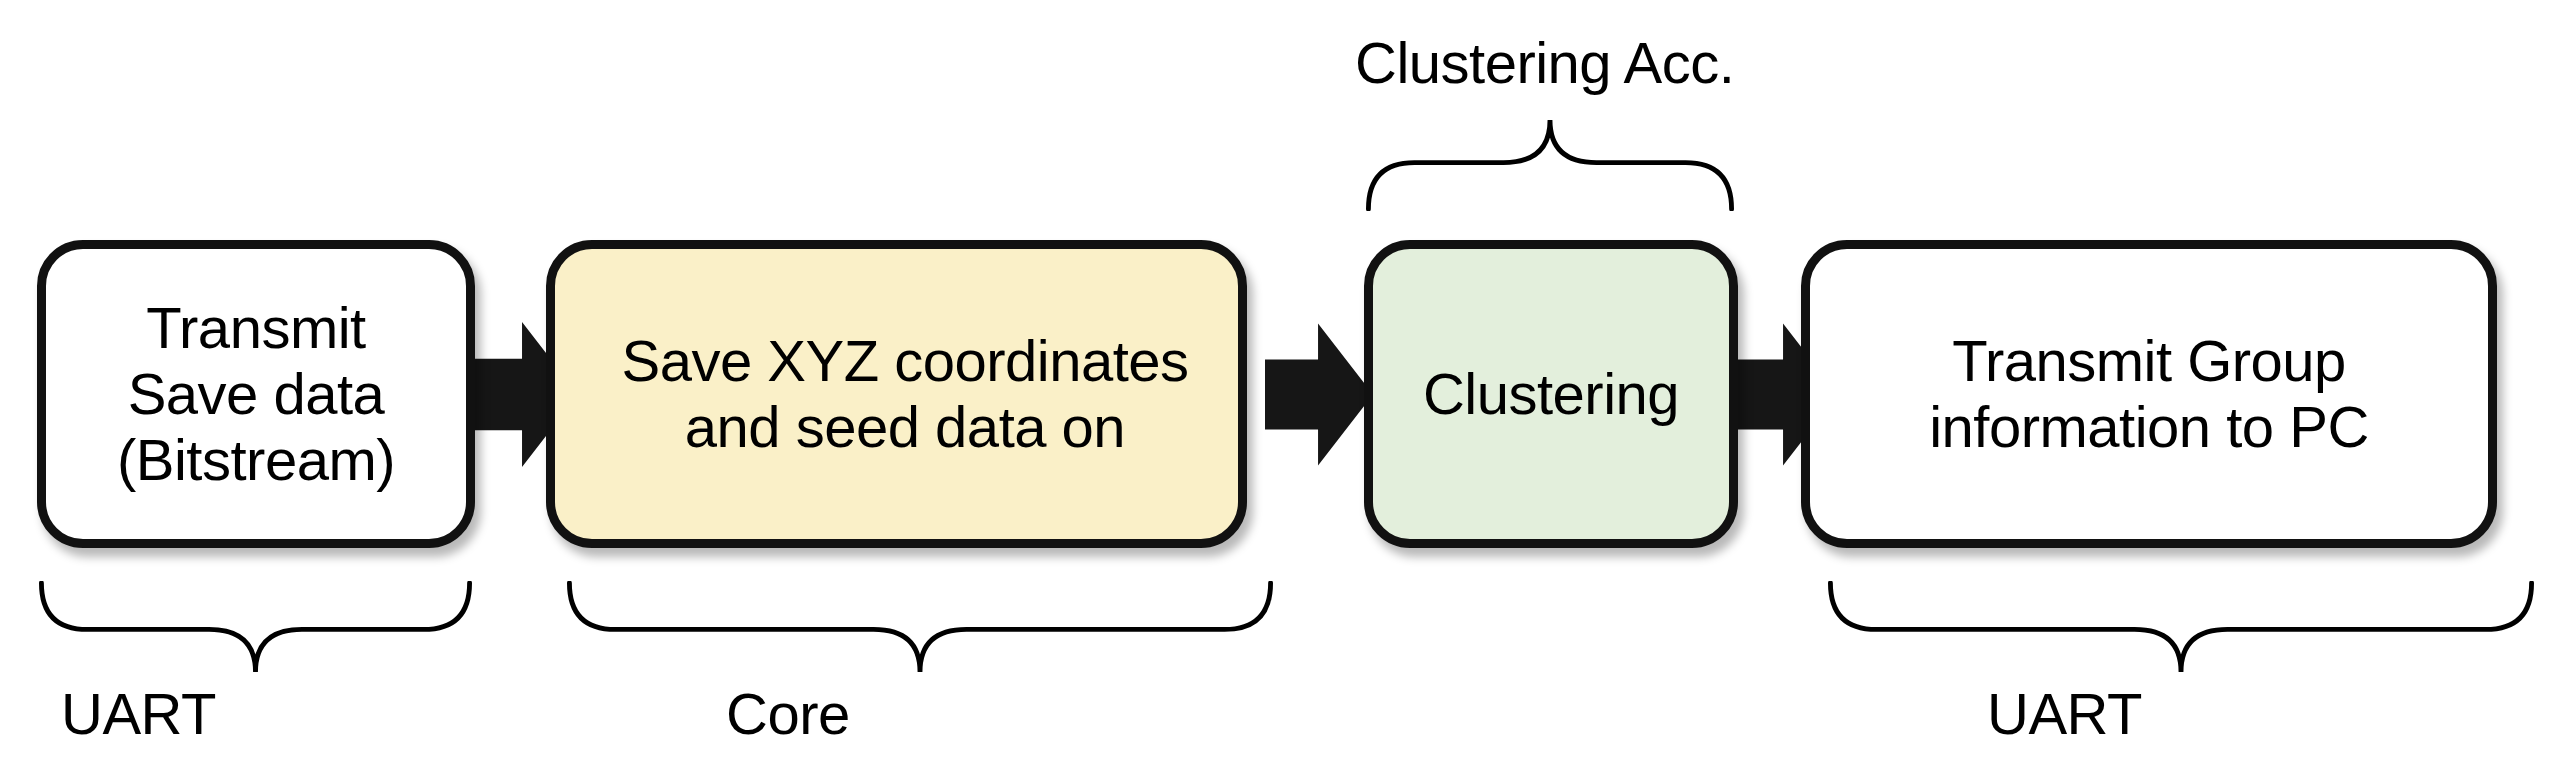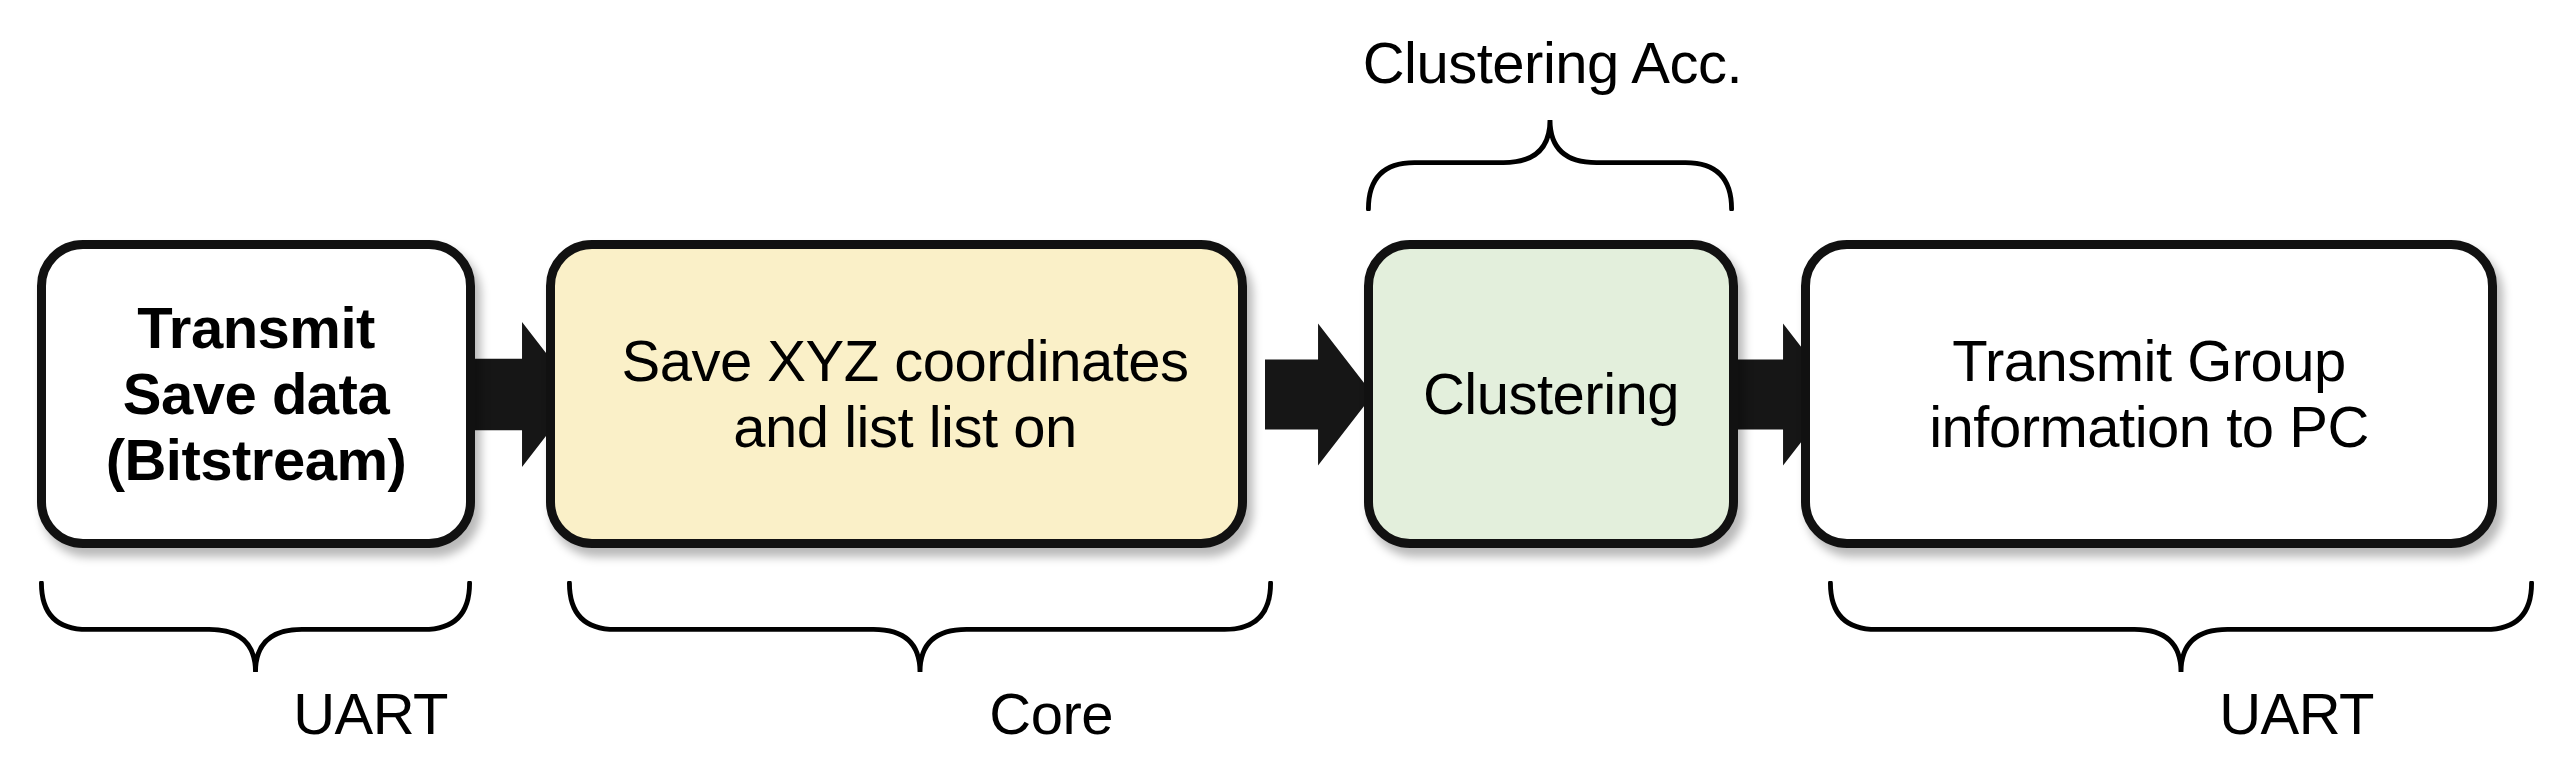--- a/index.html
+++ b/index.html
@@ -28,21 +28,21 @@
     align-items: center;
     justify-content: center;
     text-align: center;
     z-index: 2;
     box-shadow: 5.8px 8.7px 9.7px rgba(0,0,0,0.28);
     font-size: 58px;
     line-height: 66px;
     letter-spacing: -0.5px;
   }
   .flow-box .line { display: block; white-space: nowrap; }
-  .box-1 { left: 37px;   width: 438px; font-weight: bold; }
+  .box-1 { left: 37px;   width: 438px; }
   .box-2 { left: 546px;  width: 701px; padding-left: 17px; }
   .box-3 { left: 1364px; width: 374px; text-align: right; }
   .box-4 { left: 1801px; width: 696px; }
 
   .arrow {
     position: absolute;
     top: 322px;
     height: 145px;
     z-index: 1;
   }
@@ -55,21 +55,21 @@
     z-index: 0;
   }
   .brace-b1 { left: 39px;   top: 581px; width: 433px; height: 93px; }
   .brace-b2 { left: 567px;  top: 581px; width: 706px; height: 93px; }
   .brace-b4 { left: 1828px; top: 581px; width: 706px; height: 93px; }
   .brace-top { left: 1366px; top: 118px; width: 368px; height: 93px; }
 
   .group-label {
     position: absolute;
     width: 387px;
-    text-align: right;
+    text-align: left;
     font-size: 58px;
     line-height: 68px;
     letter-spacing: -0.5px;
     white-space: nowrap;
   }
   .label-uart-left  { left: 61px;   top: 680px; }
   .label-core       { left: 726px;  top: 680px; }
   .label-uart-right { left: 1987px; top: 680px; }
   .label-top        { left: 1355px; top: 29px; }
 </style>
@@ -85,21 +85,21 @@
   </svg>
 
   <div class="flow-box box-1" style="background: rgb(255, 255, 255);">
     <span class="line">Transmit</span>
     <span class="line">Save data</span>
     <span class="line">(Bitstream)</span>
   </div>
 
   <div class="flow-box box-2" style="background: rgb(250, 240, 200);">
     <span class="line">Save XYZ coordinates</span>
-    <span class="line">and list list on</span>
+    <span class="line">and seed data on</span>
   </div>
 
   <div class="flow-box box-3" style="background: rgb(227, 239, 220);">
     <span class="line">Clustering</span>
   </div>
 
   <div class="flow-box box-4" style="background: rgb(255, 255, 255);">
     <span class="line">Transmit Group</span>
     <span class="line">information to PC</span>
   </div>

